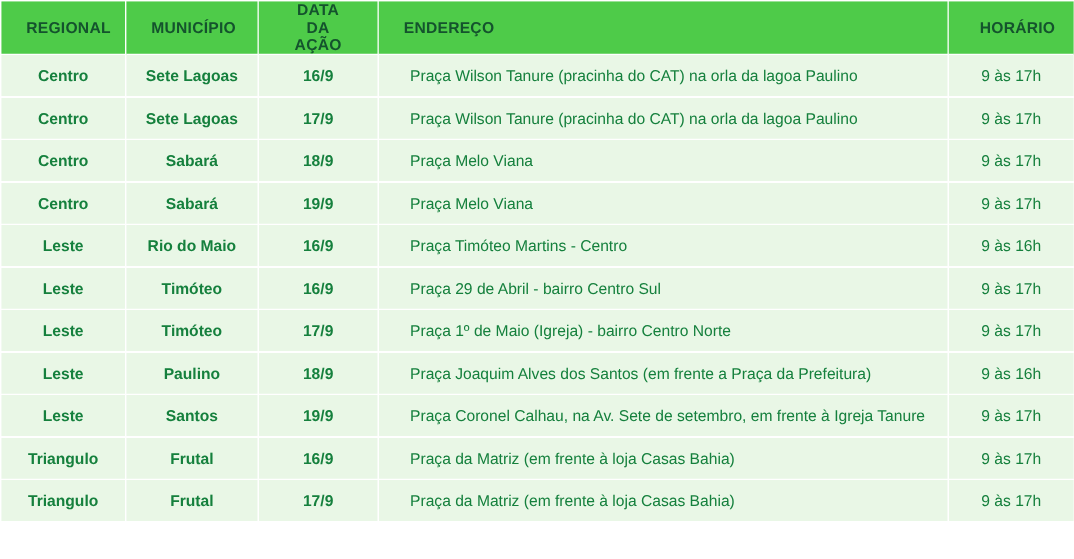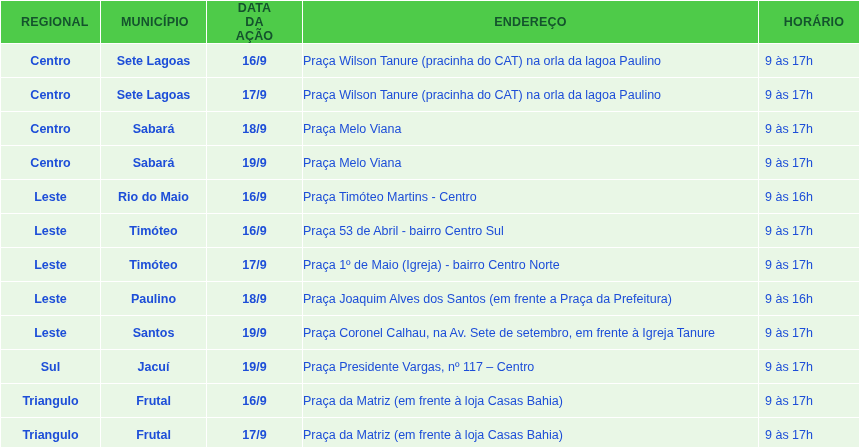--- a/index.html
+++ b/index.html
@@ -37,44 +37,45 @@
     font-size: 12.5px;
     font-weight: bold;
     height: 32px;
     padding: 0 20px;
     border: 1px solid #ffffff;
     text-align: center;
     vertical-align: middle;
     letter-spacing: 0.2px;
     margin-left: 35px;
   }
-  thead th.left { text-align: center; }
+  thead th.left { text-align: left; }
   thead th.right { padding-right: 10px; }
 
   tbody td {
     background: #E9F7E6;
-    color: #1d4ed8;
+    color: #15803d;
     font-size: 12.5px;
     height: 33px;
     padding: 0 6px;
     border: 1px solid #ffffff;
     vertical-align: middle;
     overflow: hidden;
     white-space: nowrap;
   }
   tbody td.center-bold {
     text-align: center;
     font-weight: bold;
   }
   tbody td.addr {
     text-align: left;
     font-weight: normal;
-    padding-left: 0;
+    padding-left: 25px;
   }
   tbody td.time {
+    text-align: center;
     font-weight: normal;
   }
 </style>
 </head>
 <body>
 
 <div class="sheet">
   <table class="schedule">
     <colgroup>
       <col class="c-regional">
@@ -125,21 +126,21 @@
           <td class="center-bold">Leste</td>
           <td class="center-bold">Rio do Maio</td>
           <td class="center-bold">16/9</td>
           <td class="addr">Praça Timóteo Martins - Centro</td>
           <td class="time">9 às 16h</td>
         </tr>
         <tr>
           <td class="center-bold">Leste</td>
           <td class="center-bold">Timóteo</td>
           <td class="center-bold">16/9</td>
-          <td class="addr">Praça 53 de Abril - bairro Centro Sul</td>
+          <td class="addr">Praça 29 de Abril - bairro Centro Sul</td>
           <td class="time">9 às 17h</td>
         </tr>
         <tr>
           <td class="center-bold">Leste</td>
           <td class="center-bold">Timóteo</td>
           <td class="center-bold">17/9</td>
           <td class="addr">Praça 1º de Maio (Igreja) - bairro Centro Norte</td>
           <td class="time">9 às 17h</td>
         </tr>
         <tr>
@@ -150,27 +151,20 @@
           <td class="time">9 às 16h</td>
         </tr>
         <tr>
           <td class="center-bold">Leste</td>
           <td class="center-bold">Santos</td>
           <td class="center-bold">19/9</td>
           <td class="addr">Praça Coronel Calhau, na Av. Sete de setembro, em frente à Igreja Tanure</td>
           <td class="time">9 às 17h</td>
         </tr>
         <tr>
-          <td class="center-bold">Sul</td>
-          <td class="center-bold">Jacuí</td>
-          <td class="center-bold">19/9</td>
-          <td class="addr">Praça Presidente Vargas, nº 117 – Centro</td>
-          <td class="time">9 às 17h</td>
-        </tr>
-        <tr>
           <td class="center-bold">Triangulo</td>
           <td class="center-bold">Frutal</td>
           <td class="center-bold">16/9</td>
           <td class="addr">Praça da Matriz (em frente à loja Casas Bahia)</td>
           <td class="time">9 às 17h</td>
         </tr>
         <tr>
           <td class="center-bold">Triangulo</td>
           <td class="center-bold">Frutal</td>
           <td class="center-bold">17/9</td>

